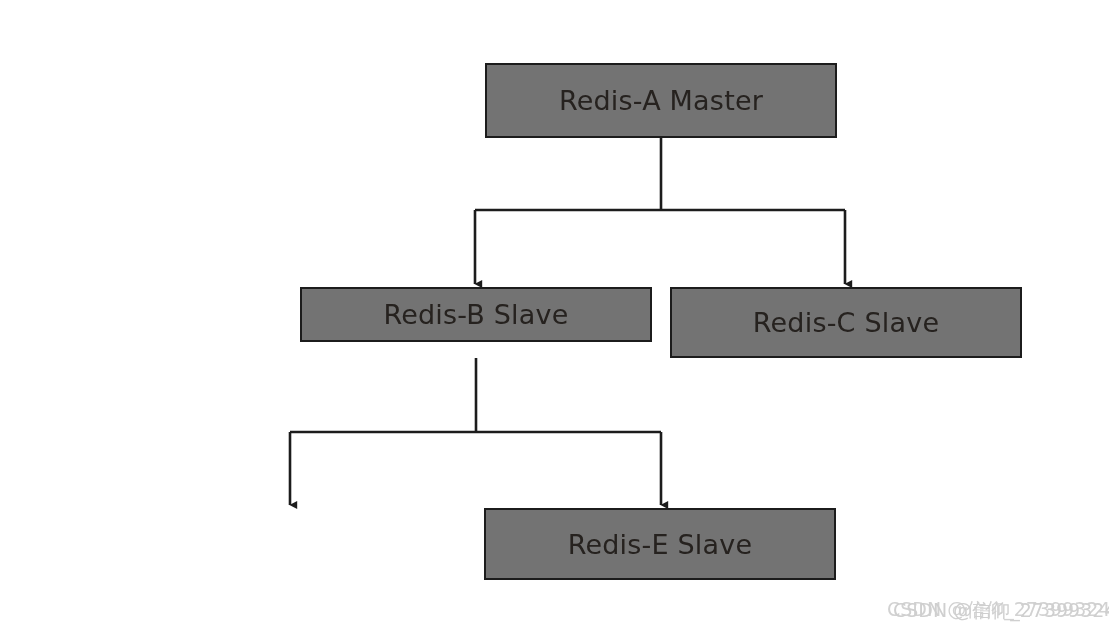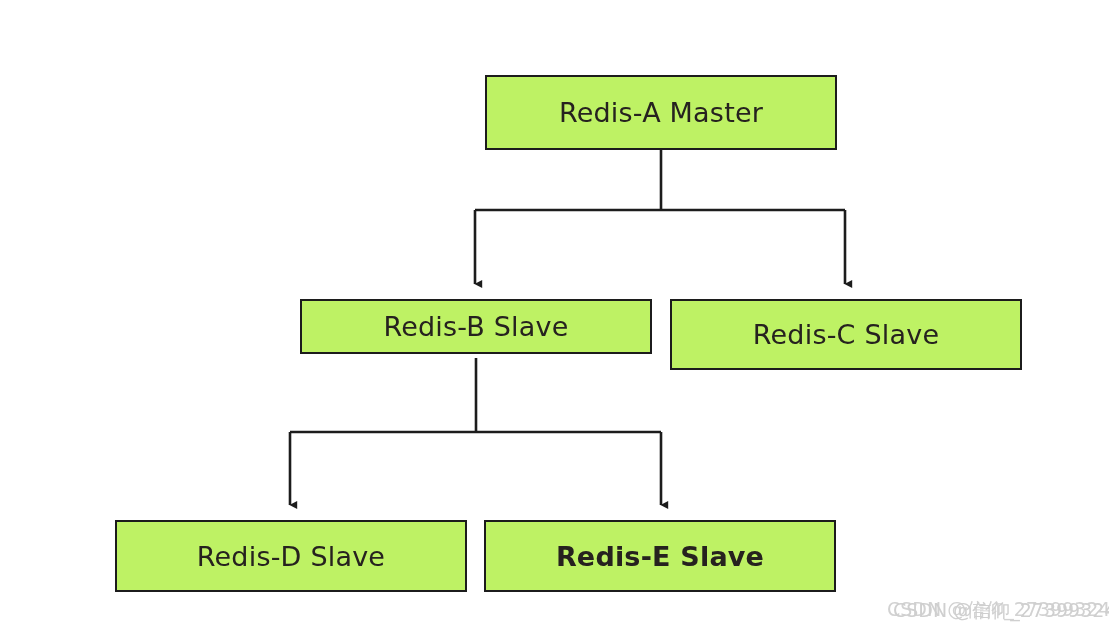--- a/index.html
+++ b/index.html
@@ -25,39 +25,38 @@
   #edge-layer {
     position: absolute;
     left: 0;
     top: 0;
     width: 1109px;
     height: 626px;
   }
   .node-box {
     position: absolute;
     box-sizing: border-box;
-    background: #bef264;
+    background: #737373;
     border: 2px solid #1c1c1c;
     display: flex;
     align-items: center;
     justify-content: center;
-    margin-top: 12px;
   }
   .node-label {
     font-size: 27px;
     line-height: 1;
     color: #26221f;
     letter-spacing: 0.2px;
     white-space: nowrap;
   }
   #node-redis-a  { left: 485px; top: 63px;  width: 352px; height: 75px; }
   #node-redis-b  { left: 300px; top: 287px; width: 352px; height: 55px; }
   #node-redis-c  { left: 670px; top: 287px; width: 352px; height: 71px; justify-content: center; }
   #node-redis-d  { left: 115px; top: 508px; width: 352px; height: 72px; }
-  #node-redis-e  { left: 484px; top: 508px; width: 352px; height: 72px; font-weight: bold; }
+  #node-redis-e  { left: 484px; top: 508px; width: 352px; height: 72px; }
 
   #watermark {
     position: absolute;
     left: 848px;
     top: 596px;
     width: 255px;
     height: 26px;
     pointer-events: none;
     margin-left: 39px;
   }
@@ -110,23 +109,20 @@
   </div>
 
   <div class="node-box" id="node-redis-b">
     <span class="node-label">Redis-B Slave</span>
   </div>
 
   <div class="node-box" id="node-redis-c">
     <span class="node-label">Redis-C Slave</span>
   </div>
 
-  <div class="node-box" id="node-redis-d">
-    <span class="node-label">Redis-D Slave</span>
-  </div>
 
   <div class="node-box" id="node-redis-e">
     <span class="node-label">Redis-E Slave</span>
   </div>
 
   <div id="watermark">
     <span class="watermark-text layer-a">CSDN @信仰_273993243</span>
     <span class="watermark-text layer-b">CSDN @信仰_273993243</span>
   </div>
 

